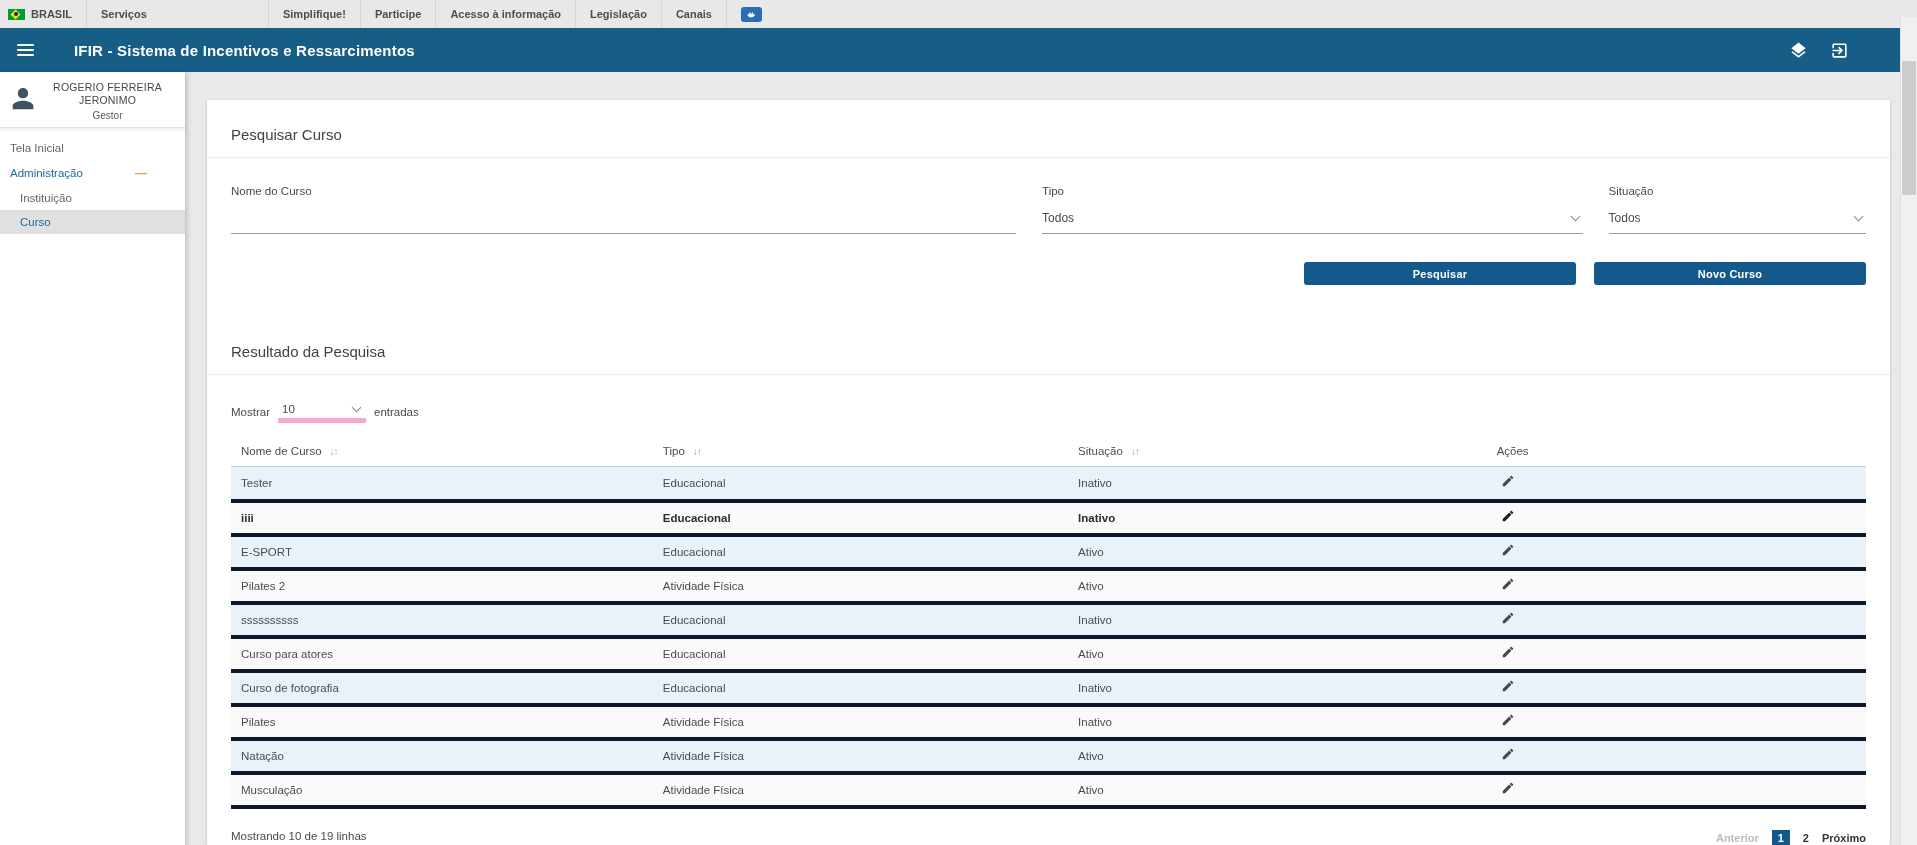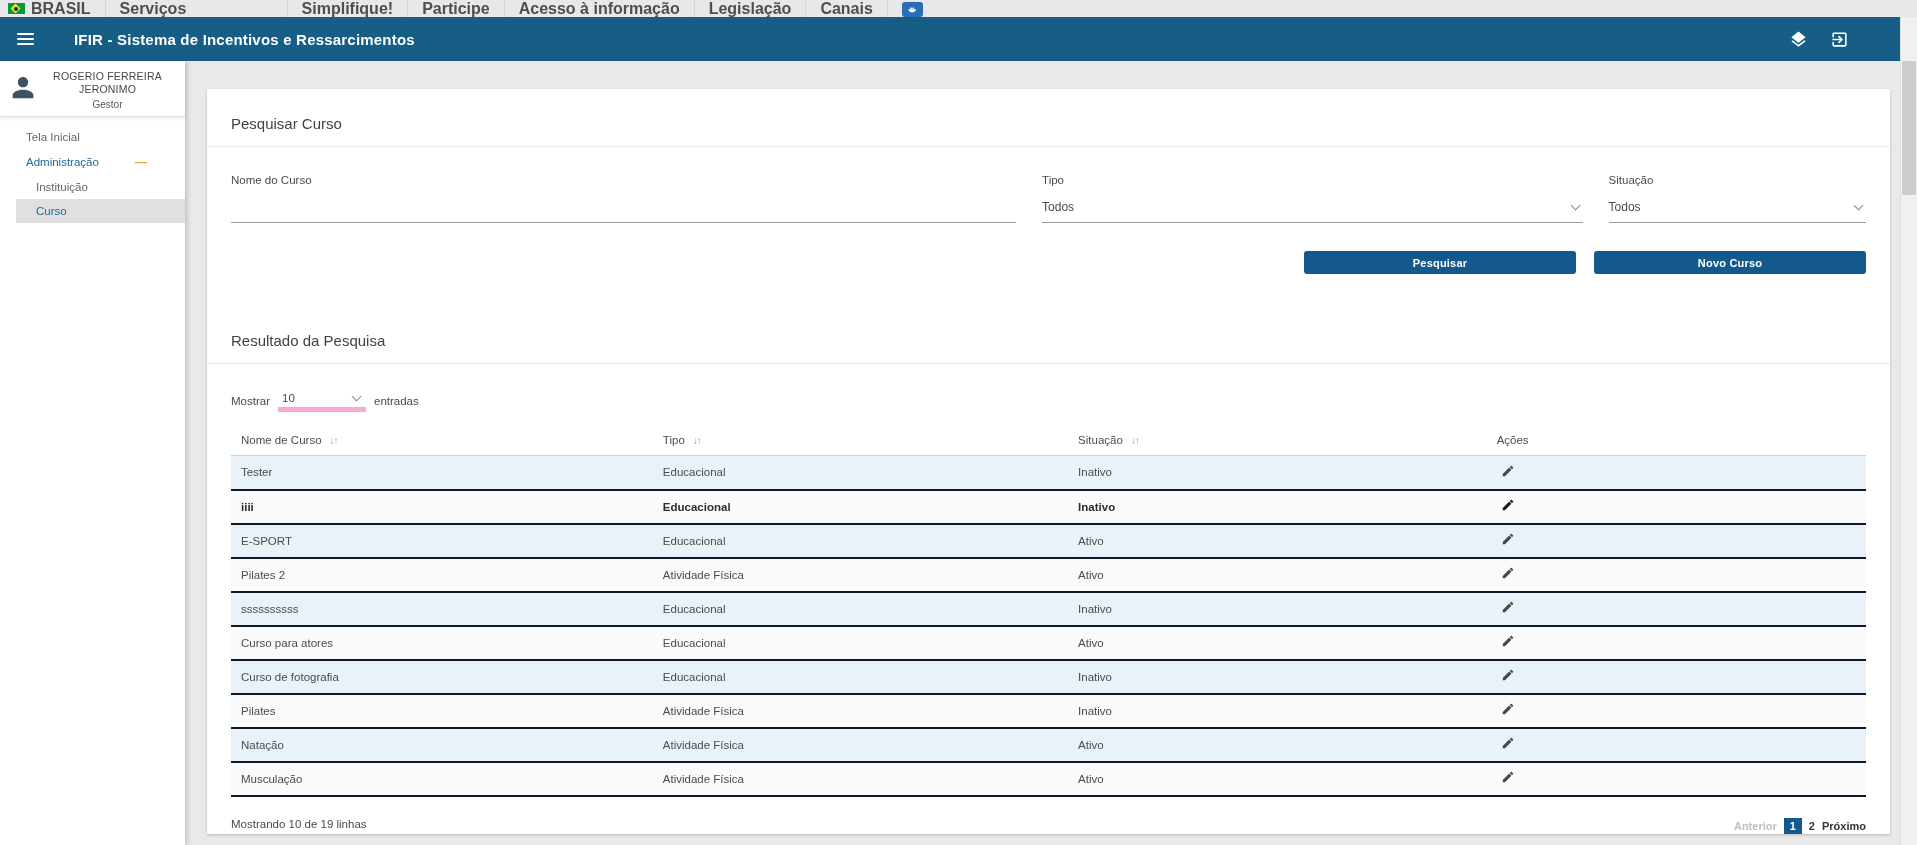--- a/index.html
+++ b/index.html
@@ -1,21 +1,21 @@
 <!DOCTYPE html>
 <html><head>
 <meta charset="utf-8">
 <style>
   * { box-sizing: border-box; margin: 0; padding: 0; }
   html,body { width:1917px; height:845px; overflow:hidden; }
   body { font-family:"Liberation Sans", sans-serif; background:#e9e9e9; position:relative; }
 
   
-  .govbar { height:17px; background:#e8e8e8; display:flex; align-items:stretch;
-            font-size:16px; font-weight:700; color:#4e4e4e; }
+  .govbar { height:28px; background:#e8e8e8; display:flex; align-items:stretch;
+            font-size:11px; font-weight:700; color:#4e4e4e; }
   .gov-item { display:flex; align-items:center; gap:6px; padding:0 14px;
               border-right:1px solid #d5d5d5; cursor:pointer; white-space:nowrap; }
   .gov-item.brand { padding-left:8px; }
   .gov-item.wide { width:182px; }
   .flag { width:17px; height:11px; background:#009c3b; position:relative; display:inline-block; }
   .flag .diamond { position:absolute; left:3.5px; top:2px; width:7px; height:7px;
                    background:#ffdf00; transform:rotate(45deg); }
   .flag .circle { position:absolute; left:6px; top:3.5px; width:4px; height:4px;
                   border-radius:50%; background:#002776; }
   .vlibras { width:21px; height:15px; margin-top:1px; background:#2a6db5; border-radius:3px;
@@ -34,21 +34,21 @@
   .sidebar { width:185px; background:#fff; box-shadow:2px 0 5px rgba(0,0,0,.18);
              position:relative; z-index:2; flex:0 0 185px; }
   .user-block { display:flex; align-items:flex-start; padding:9px 8px 6px 8px;
                 border-bottom:1px solid #e0e0e0; box-shadow:0 2px 3px rgba(0,0,0,.07); }
   .avatar { flex:0 0 30px; margin-top:2px; }
   .user-meta { flex:1; text-align:center; }
   .user-name { font-size:10.5px; color:#474747; line-height:1.25; letter-spacing:.2px; }
   .user-role { font-size:10px; color:#5a5a5a; margin-top:3px; }
   .menu { margin-top:8px; font-size:11.5px; }
   .menu-item { padding:6px 10px; color:#666; cursor:pointer; display:flex;
-               align-items:center; justify-content:space-between;margin-left:16px; }
+               align-items:center; justify-content:space-between; }
   .menu-item.child { padding-left:20px; }
   .menu-item.blue { color:#1a6a96; font-weight:500; }
   .menu-item.active { background:#e0e0e0; color:#1a6a96; font-weight:500; }
   .collapse-dash { color:#f2a33c; font-weight:700; padding-right:28px; font-size:12px; }
 
   
   .main { flex:1; background:#e9e9e9; padding:28px 27px 12px 22px; overflow:hidden;border-radius:15px; }
   .card { background:#fff; height:745px; box-shadow:0 1px 3px rgba(0,0,0,.22);
           padding:0 24px; border-radius:1px; }
   .section-title { padding-top:26px; font-size:15px; color:#424242; }
@@ -77,30 +77,30 @@
 
   .show-row { margin-top:26px; display:flex; align-items:center; font-size:11.5px; color:#4a4a4a; }
   .show-select { width:88px; margin:0 8px; border-bottom:5px solid #f9a8d4; padding:2px 2px 3px 4px;
                  display:flex; justify-content:space-between; align-items:center; cursor:pointer; }
 
   
   table { width:100%; border-collapse:collapse; margin-top:13px; font-size:11.5px; color:#4c4c4c; }
   th { text-align:left; font-weight:400; padding:9px 4px 9px 10px; color:#4c4c4c;
        border-bottom:1px solid #cfcfcf; cursor:pointer; white-space:nowrap; }
   .sort-glyph { color:#9a9a9a; font-size:10px; letter-spacing:-1px; margin-left:8px; }
-  td { padding:0 4px 0 10px; height:34px; border-bottom:2px solid #0f172a; }
+  td { padding:0 4px 0 10px; height:34px; border-bottom:4px solid #0f172a; }
   tbody tr:nth-child(odd) td { background:#e9f1f9; }
   tbody tr:nth-child(even) td { background:#fafafa; }
   tbody tr.hl td { font-weight:700; color:#2d2d2d; }
   .edit-btn { background:none; border:none; cursor:pointer; padding:2px 4px; }
 
   
   .table-footer { display:flex; justify-content:space-between; margin-top:21px; }
   .summary { font-size:11.5px; color:#4a4a4a; }
-  .pagination { display:flex; align-items:center; gap:7px; font-size:11px; }
+  .pagination { display:flex; align-items:center; gap:13px; font-size:11px; }
   .pg-prev { color:#bdbdbd; font-weight:700; cursor:default; }
   .pg-page { color:#333; font-weight:700; cursor:pointer; }
   .pg-page.active { background:#14598c; color:#fff; padding:2px 6px; cursor:default; }
   .pg-next { color:#333; font-weight:700; cursor:pointer; }
 
   
   .scrollbar { position:absolute; top:17px; right:0; width:17px; height:828px;
                background:#f0f0f0; border-left:1px solid #e0e0e0; z-index:5; }
   .scroll-thumb { position:absolute; top:44px; left:1px; right:1px; height:134px;
                   background:#cdcdcd; border-radius:2px; cursor:pointer; }

